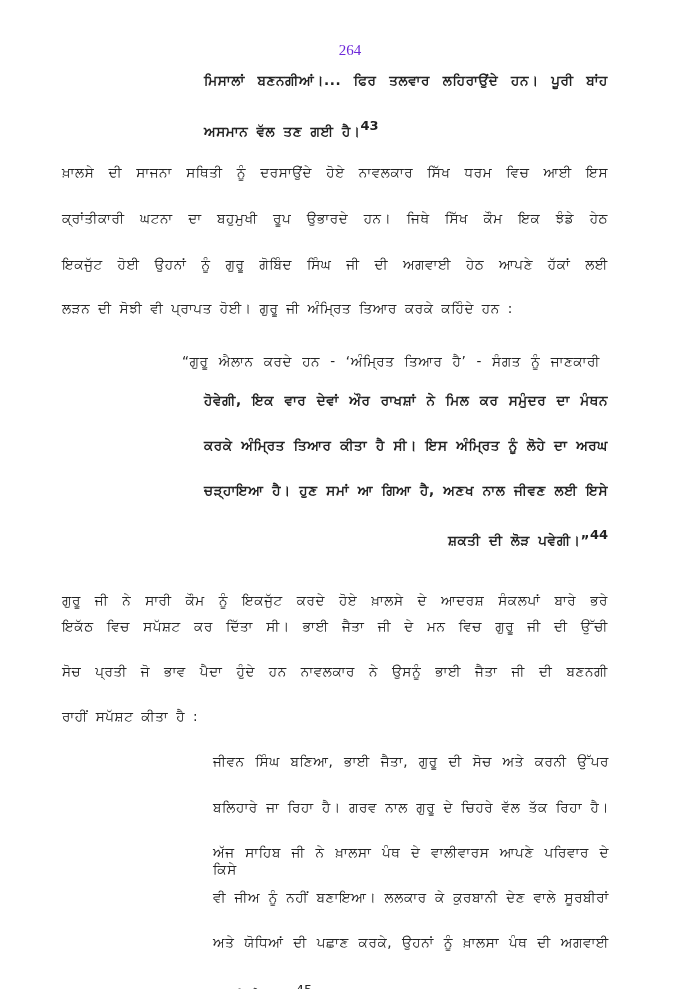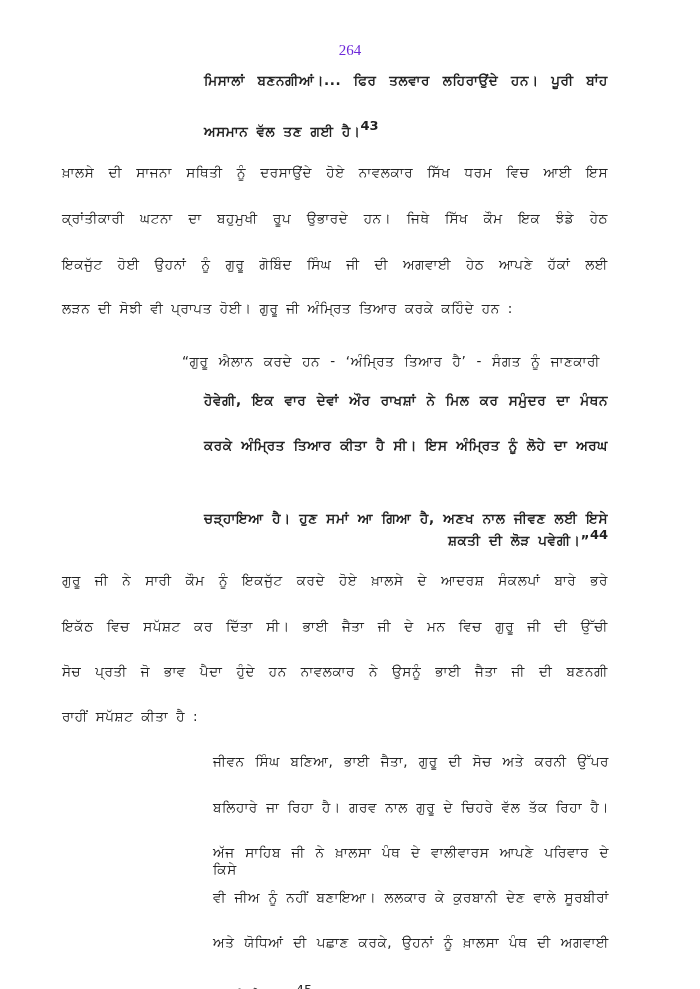--- a/index.html
+++ b/index.html
@@ -25,24 +25,24 @@
   <div class="line indent" style="top:118px;"><span>ਅਸਮਾਨ ਵੱਲ ਤਣ ਗਈ ਹੈ।</span><sup>43</sup></div>
 
   <div class="line justify body-line" style="top:164px;">ਖ਼ਾਲਸੇ ਦੀ ਸਾਜਨਾ ਸਥਿਤੀ ਨੂੰ ਦਰਸਾਉਂਦੇ ਹੋਏ ਨਾਵਲਕਾਰ ਸਿੱਖ ਧਰਮ ਵਿਚ ਆਈ ਇਸ</div>
   <div class="line justify body-line" style="top:210px;">ਕ੍ਰਾਂਤੀਕਾਰੀ ਘਟਨਾ ਦਾ ਬਹੁਮੁਖੀ ਰੂਪ ਉਭਾਰਦੇ ਹਨ। ਜਿਥੇ ਸਿੱਖ ਕੌਮ ਇਕ ਝੰਡੇ ਹੇਠ</div>
   <div class="line justify body-line" style="top:256px;">ਇਕਜੁੱਟ ਹੋਈ ਉਹਨਾਂ ਨੂੰ ਗੁਰੂ ਗੋਬਿੰਦ ਸਿੰਘ ਜੀ ਦੀ ਅਗਵਾਈ ਹੇਠ ਆਪਣੇ ਹੱਕਾਂ ਲਈ</div>
   <div class="line body-line" style="top:300px;">ਲੜਨ ਦੀ ਸੋਝੀ ਵੀ ਪ੍ਰਾਪਤ ਹੋਈ। ਗੁਰੂ ਜੀ ਅੰਮ੍ਰਿਤ ਤਿਆਰ ਕਰਕੇ ਕਹਿੰਦੇ ਹਨ :</div>
 
   <div class="line justify" style="top:346px; left:182px; width:418px;margin-top:7px;">“ਗੁਰੂ ਐਲਾਨ ਕਰਦੇ ਹਨ - ‘ਅੰਮ੍ਰਿਤ ਤਿਆਰ ਹੈ’ - ਸੰਗਤ ਨੂੰ ਜਾਣਕਾਰੀ</div>
   <div class="line justify indent" style="top:392px;">ਹੋਵੇਗੀ, ਇਕ ਵਾਰ ਦੇਵਾਂ ਔਰ ਰਾਖਸ਼ਾਂ ਨੇ ਮਿਲ ਕਰ ਸਮੁੰਦਰ ਦਾ ਮੰਥਨ</div>
   <div class="line justify indent" style="top:437px;">ਕਰਕੇ ਅੰਮ੍ਰਿਤ ਤਿਆਰ ਕੀਤਾ ਹੈ ਸੀ। ਇਸ ਅੰਮ੍ਰਿਤ ਨੂੰ ਲੋਹੇ ਦਾ ਅਰਘ</div>
-  <div class="line justify indent" style="top:482px;margin-top:28px;">ਚੜ੍ਹਾਇਆ ਹੈ। ਹੁਣ ਸਮਾਂ ਆ ਗਿਆ ਹੈ, ਅਣਖ ਨਾਲ ਜੀਵਣ ਲਈ ਇਸੇ</div>
+  <div class="line justify indent" style="top:482px;">ਚੜ੍ਹਾਇਆ ਹੈ। ਹੁਣ ਸਮਾਂ ਆ ਗਿਆ ਹੈ, ਅਣਖ ਨਾਲ ਜੀਵਣ ਲਈ ਇਸੇ</div>
   <div class="line indent" style="top:527px;text-align:right;"><span>ਸ਼ਕਤੀ ਦੀ ਲੋੜ ਪਵੇਗੀ।”</span><sup>44</sup></div>
 
-  <div class="line justify body-line" style="top:572px;">ਗੁਰੂ ਜੀ ਨੇ ਸਾਰੀ ਕੌਮ ਨੂੰ ਇਕਜੁੱਟ ਕਰਦੇ ਹੋਏ ਖ਼ਾਲਸੇ ਦੇ ਆਦਰਸ਼ ਸੰਕਲਪਾਂ ਬਾਰੇ ਭਰੇ</div>
+  <div class="line justify body-line" style="top:592px;">ਗੁਰੂ ਜੀ ਨੇ ਸਾਰੀ ਕੌਮ ਨੂੰ ਇਕਜੁੱਟ ਕਰਦੇ ਹੋਏ ਖ਼ਾਲਸੇ ਦੇ ਆਦਰਸ਼ ਸੰਕਲਪਾਂ ਬਾਰੇ ਭਰੇ</div>
   <div class="line justify body-line" style="top:618px;">ਇਕੱਠ ਵਿਚ ਸਪੱਸ਼ਟ ਕਰ ਦਿੱਤਾ ਸੀ। ਭਾਈ ਜੈਤਾ ਜੀ ਦੇ ਮਨ ਵਿਚ ਗੁਰੂ ਜੀ ਦੀ ਉੱਚੀ</div>
   <div class="line justify body-line" style="top:663px;">ਸੋਚ ਪ੍ਰਤੀ ਜੋ ਭਾਵ ਪੈਦਾ ਹੁੰਦੇ ਹਨ ਨਾਵਲਕਾਰ ਨੇ ਉਸਨੂੰ ਭਾਈ ਜੈਤਾ ਜੀ ਦੀ ਬਣਨਗੀ</div>
   <div class="line body-line" style="top:708px;">ਰਾਹੀਂ ਸਪੱਸ਼ਟ ਕੀਤਾ ਹੈ :</div>
 
   <div class="line justify indent2" style="top:753px;">ਜੀਵਨ ਸਿੰਘ ਬਣਿਆ, ਭਾਈ ਜੈਤਾ, ਗੁਰੂ ਦੀ ਸੋਚ ਅਤੇ ਕਰਨੀ ਉੱਪਰ</div>
   <div class="line justify indent2" style="top:799px;">ਬਲਿਹਾਰੇ ਜਾ ਰਿਹਾ ਹੈ। ਗਰਵ ਨਾਲ ਗੁਰੂ ਦੇ ਚਿਹਰੇ ਵੱਲ ਤੱਕ ਰਿਹਾ ਹੈ।</div>
   <div class="line justify indent2" style="top:844px;">ਅੱਜ ਸਾਹਿਬ ਜੀ ਨੇ ਖ਼ਾਲਸਾ ਪੰਥ ਦੇ ਵਾਲੀਵਾਰਸ ਆਪਣੇ ਪਰਿਵਾਰ ਦੇ ਕਿਸੇ</div>
   <div class="line justify indent2" style="top:889px;">ਵੀ ਜੀਅ ਨੂੰ ਨਹੀਂ ਬਣਾਇਆ। ਲਲਕਾਰ ਕੇ ਕੁਰਬਾਨੀ ਦੇਣ ਵਾਲੇ ਸੂਰਬੀਰਾਂ</div>
   <div class="line justify indent2" style="top:934px;">ਅਤੇ ਯੋਧਿਆਂ ਦੀ ਪਛਾਣ ਕਰਕੇ, ਉਹਨਾਂ ਨੂੰ ਖ਼ਾਲਸਾ ਪੰਥ ਦੀ ਅਗਵਾਈ</div>
   <div class="line indent2" style="top:970px;margin-top:12px;"><span>ਬਖਸ਼ੀ ਹੈ।...।</span><sup>45</sup></div>

